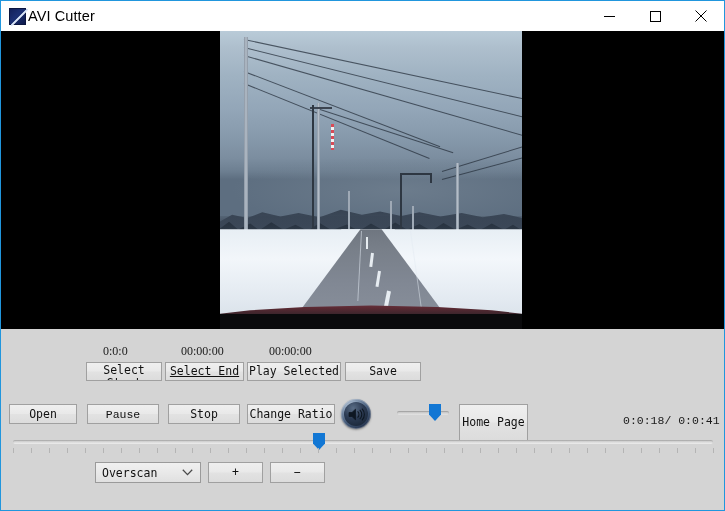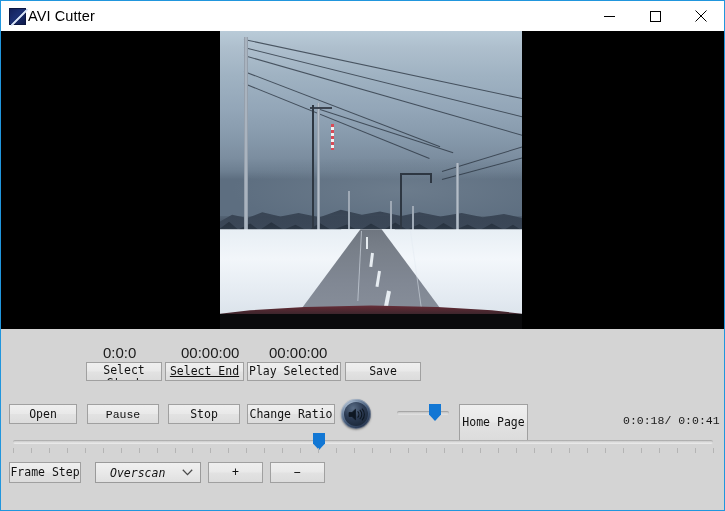--- a/index.html
+++ b/index.html
@@ -122,22 +122,22 @@
     position:absolute;width:3px;
     background:repeating-linear-gradient(to bottom,#d94a56 0 3px,#f2f2f2 3px 6px);
   }
   
   .panel{
     position:absolute;left:0;top:328px;right:0;bottom:0;
     background:#d4d4d4;
   }
   .time-row{position:absolute;left:0;top:15px;width:100%;height:14px;}
   .time-lbl{
-    position:absolute;font-family:Liberation Sans, sans-serif;
-    font-size:15px;color:#1a1a1a;white-space:nowrap;
+    position:absolute;font-family:Liberation Serif, serif;
+    font-size:12px;color:#1a1a1a;white-space:nowrap;
   }
   .btn{
     position:absolute;box-sizing:border-box;
     background:linear-gradient(to bottom,#efefef 0%,#e9e9e9 48%,#e2e2e2 52%,#dcdcdc 100%);
     border:1px solid #a0a0a0;
     font-family:"DejaVu Sans Mono","Liberation Mono",monospace;
     font-size:11.5px;color:#111;
     display:flex;align-items:center;justify-content:center;
     overflow:hidden;line-height:13px;text-align:center;
     cursor:default;
@@ -147,21 +147,21 @@
     white-space:normal;word-break:break-word;
   }
   .select-wrap{
     position:absolute;box-sizing:border-box;
     background:linear-gradient(to bottom,#f0f0f0 0%,#e9e9e9 50%,#e0e0e0 100%);
     border:1px solid #9a9a9a;
     display:flex;align-items:center;
   }
   .select-wrap .sel-text{
     font-family:"DejaVu Sans Mono","Liberation Mono",monospace;
-    font-size:11.5px;color:#111;padding-left:14px;font-style:italic;
+    font-size:11.5px;color:#111;padding-left:6px;
   }
   .chev{margin-left:auto;margin-right:7px;display:block;}
   
   .spk{
     position:absolute;width:30px;height:30px;border-radius:50%;
     background:
       radial-gradient(circle at 35% 28%,#cfd9e6 0%,#93a6bd 22%,#4c6281 52%,#21304a 78%,#101a2c 100%);
     box-shadow:inset 0 0 0 1px rgba(255,255,255,.25),0 1px 2px rgba(0,0,0,.35);
     display:flex;align-items:center;justify-content:center;
   }
@@ -343,21 +343,20 @@
         <div class="tick" style="left: 574.359px;"></div>
         <div class="tick" style="left: 592.308px;"></div>
         <div class="tick" style="left: 610.256px;"></div>
         <div class="tick" style="left: 628.205px;"></div>
         <div class="tick" style="left: 646.154px;"></div>
         <div class="tick" style="left: 664.103px;"></div>
         <div class="tick" style="left: 682.051px;"></div>
         <div class="tick" style="left: 700px;"></div>
       </div>
 
-    <div class="btn" style="left:8px;top:133px;width:72px;height:21px;">Frame Step</div>
 
     <div class="select-wrap" style="left:94px;top:133px;width:106px;height:21px;">
       <span class="sel-text">Overscan</span>
       <svg class="chev" width="11" height="7" viewBox="0 0 11 7">
         <polyline points="0.8,0.8 5.5,5.6 10.2,0.8" fill="none" stroke="#4a4a4a" stroke-width="1.3"></polyline>
       </svg>
     </div>
 
     <div class="btn" style="left:207px;top:133px;width:55px;height:21px;">+</div>
     <div class="btn" style="left:269px;top:133px;width:55px;height:21px;">−</div>

